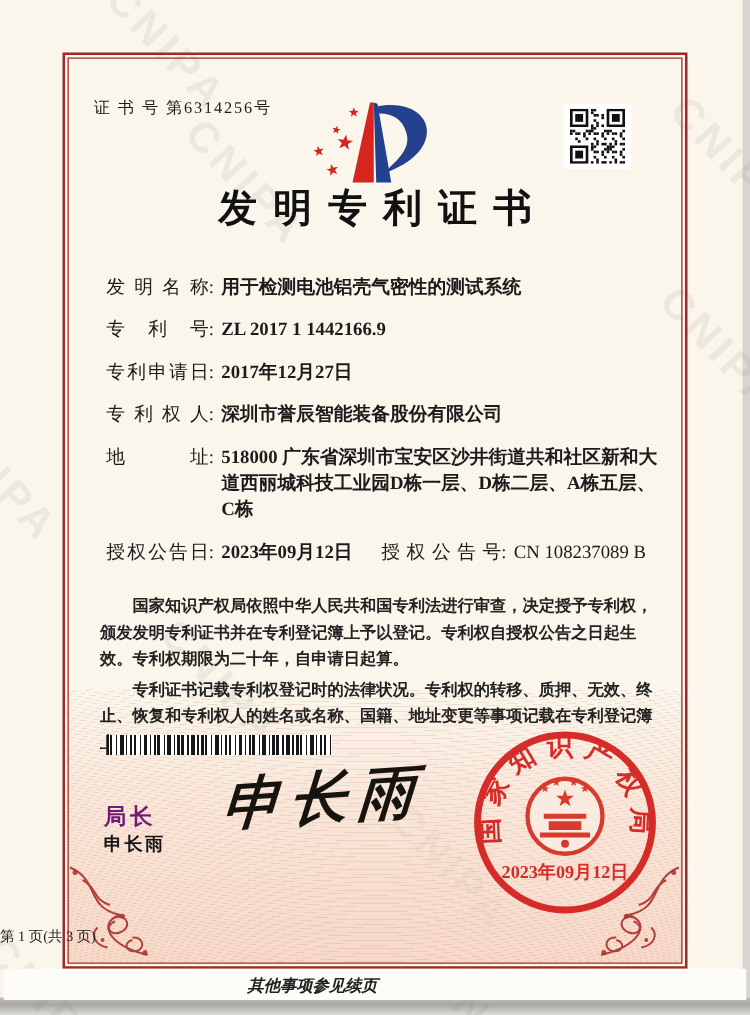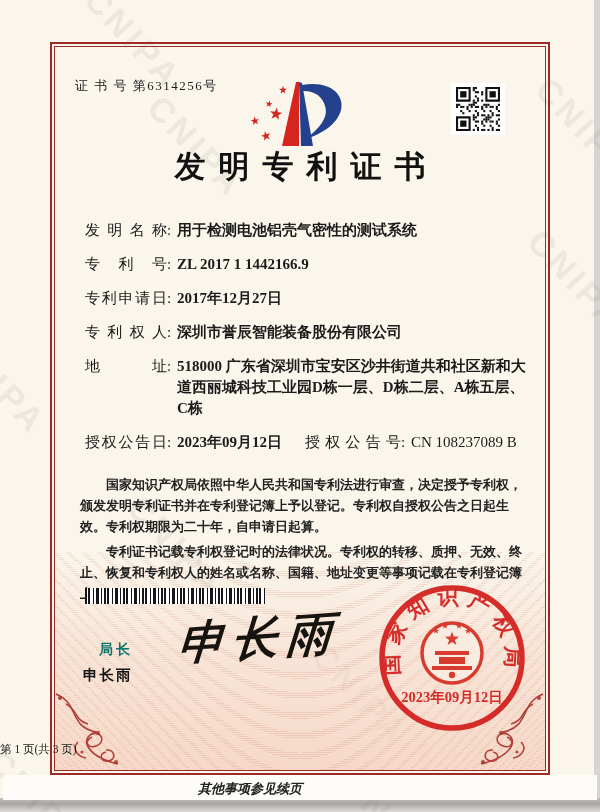--- a/index.html
+++ b/index.html
@@ -46,22 +46,22 @@
   .grant-row{display:flex;line-height:21px;white-space:nowrap;}
   .grant-v1{width:128px;font-weight:700;}
   .paras{position:absolute;left:80px;top:474px;width:452px;font-size:13px;
       line-height:21px;color:#222;}
   .paras p{margin:0 0 4px 0;text-indent:2em;font-weight:600;}
   .barcode{position:absolute;left:85px;top:588px;width:180px;height:16px;background:#fff;
       background-image:repeating-linear-gradient(90deg,
         #15151a 0 2px,#fff 2px 3px,#15151a 3px 5px,#fff 5px 8px,
         #15151a 8px 9px,#fff 9px 11px,#15151a 11px 14px,#fff 14px 16px,
         #15151a 16px 17px,#fff 17px 19px);}
-  .director-title{position:absolute;left:99px;top:641px;font-size:14px;
-      font-weight:600;letter-spacing:3px;color:#0f766e;}
+  .director-title{position:absolute;left:83px;top:641px;font-size:18px;
+      font-weight:600;letter-spacing:3px;color:#701a75;}
   .director-name{position:absolute;left:83px;top:666px;font-size:14.5px;
       font-weight:600;letter-spacing:2px;color:#141414;}
   .signature{position:absolute;left:178px;top:608px;font-size:46px;font-weight:700;
       font-style:italic;letter-spacing:8px;color:#17130e;
       transform:rotate(-4deg) skewX(-8deg);}
   .seal{position:absolute;left:377px;top:583px;width:150px;height:150px;opacity:0.95;}
   .flourish{position:absolute;z-index:5;}
   .fl-br{left:473px;top:690px;}
   .fl-bl{left:52px;top:690px;transform:scaleX(-1);}
   .page-no{position:absolute;left:0;top:742px;width:600px;text-align:left;

